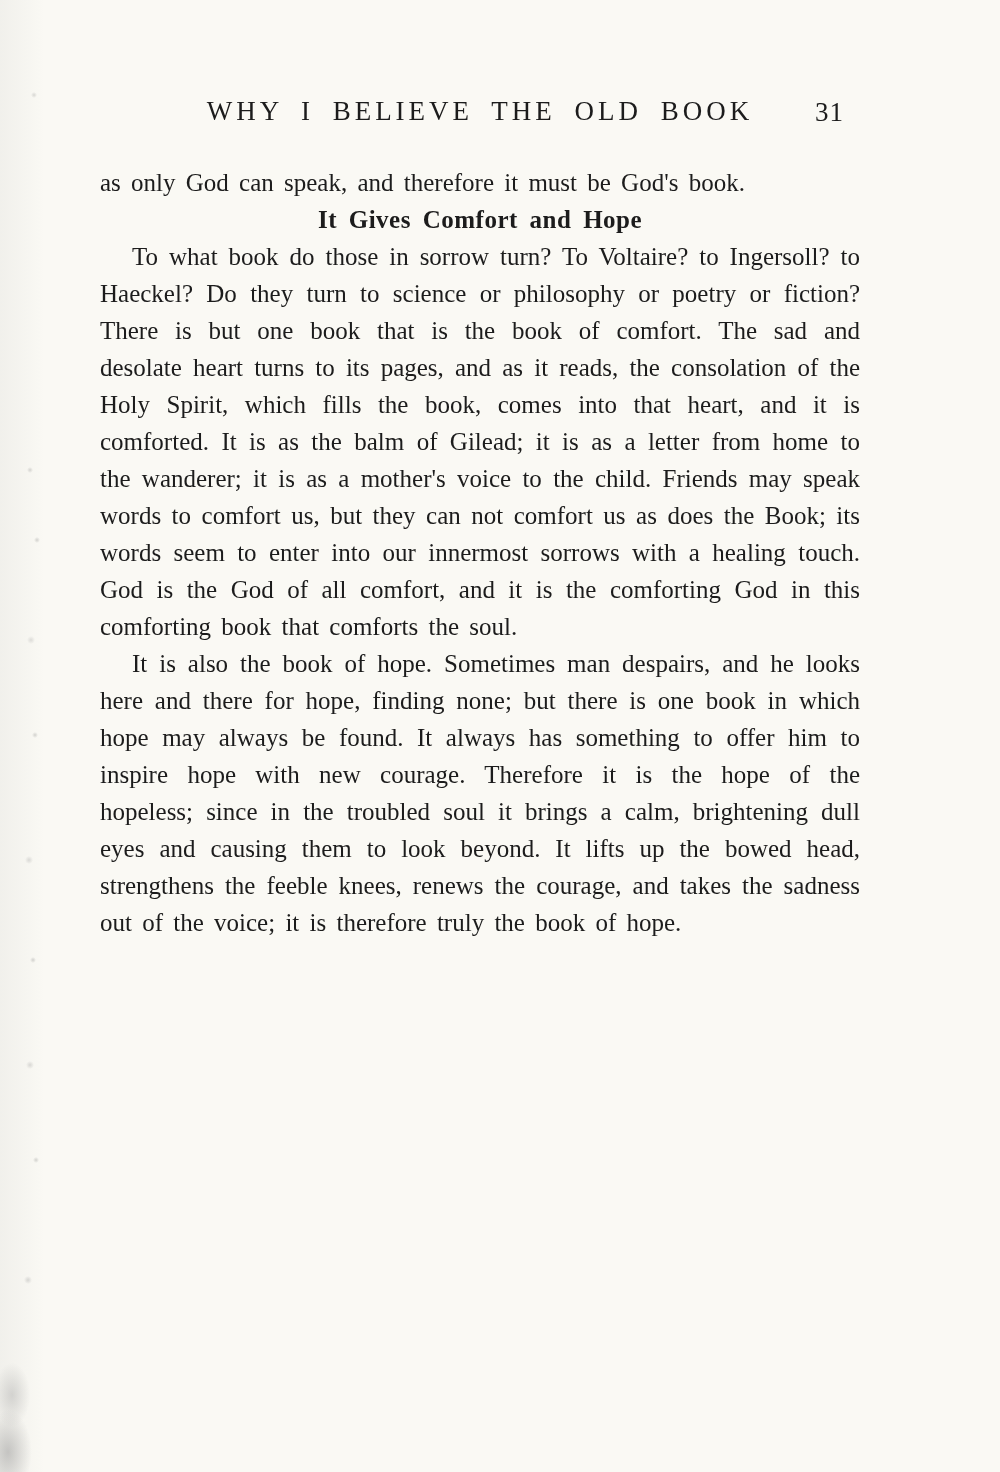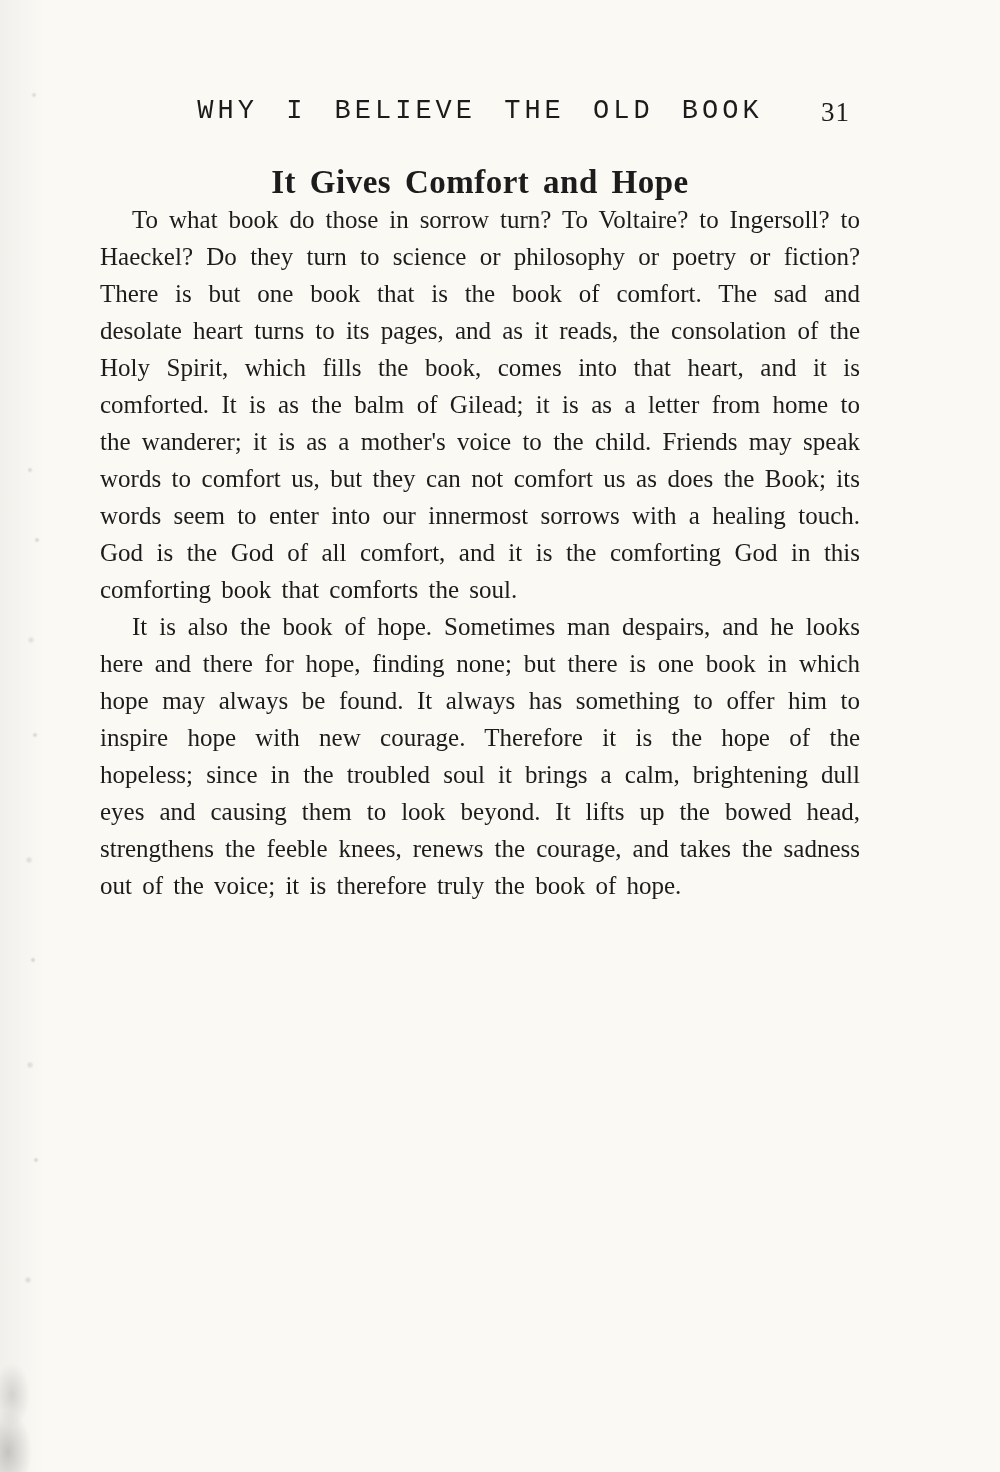--- a/index.html
+++ b/index.html
@@ -27,43 +27,42 @@
     height:42px;
     margin-bottom:26px;
   }
   .head-title{
     display:block;
     text-align:center;
     font-size:27px;
     letter-spacing:4px;
     word-spacing:8px;
     white-space:nowrap;
-    font-family:Liberation Mono, monospace;
   }
   .page-number{
     position:absolute;
-    right:10px;
+    right:16px;
     top:1px;
     font-size:27px;
     letter-spacing:1px;
     background:var(--paper);
     padding-left:14px;
   }
   .para{
     margin:0;
     font-size:25px;
     line-height:37px;
     text-align:justify;
     text-indent:32px;
     word-spacing:4px;
   }
   .para.no-indent{text-indent:0;}
   .section-heading{
     margin:0;
-    font-size:33px;
+    font-size:25px;
     line-height:37px;
     font-weight:bold;
     text-align:center;
     letter-spacing:0.5px;
     word-spacing:5px;
   }
   .section-heading.spaced{
     margin:24px 0 16px 0;
   }
   
@@ -93,20 +92,21 @@
 
 <div class="scan-edge"></div>
 
 <main class="page">
 
   <header class="running-head">
     <span class="head-title">WHY I BELIEVE THE OLD BOOK</span>
     <span class="page-number">31</span>
   </header>
 
+  <p class="para no-indent">as only God can speak, and therefore it must be God's book.</p>
 
   <h2 class="section-heading">It Gives Comfort and Hope</h2>
 
   <p class="para">To what book do those in sorrow turn? To Voltaire? to Ingersoll? to Haeckel? Do they turn to science or philosophy or poetry or fiction? There is but one book that is the book of comfort. The sad and desolate heart turns to its pages, and as it reads, the consolation of the Holy Spirit, which fills the book, comes into that heart, and it is comforted. It is as the balm of Gilead; it is as a letter from home to the wanderer; it is as a mother's voice to the child. Friends may speak words to comfort us, but they can not comfort us as does the Book; its words seem to enter into our innermost sorrows with a healing touch. God is the God of all comfort, and it is the comforting God in this comforting book that comforts the soul.</p>
 
   <p class="para">It is also the book of hope. Sometimes man despairs, and he looks here and there for hope, finding none; but there is one book in which hope may always be found. It always has something to offer him to inspire hope with new courage. Therefore it is the hope of the hopeless; since in the troubled soul it brings a calm, brightening dull eyes and causing them to look beyond. It lifts up the bowed head, strengthens the feeble knees, renews the courage, and takes the sadness out of the voice; it is therefore truly the book of hope.</p>
 
 
 
 </main>

